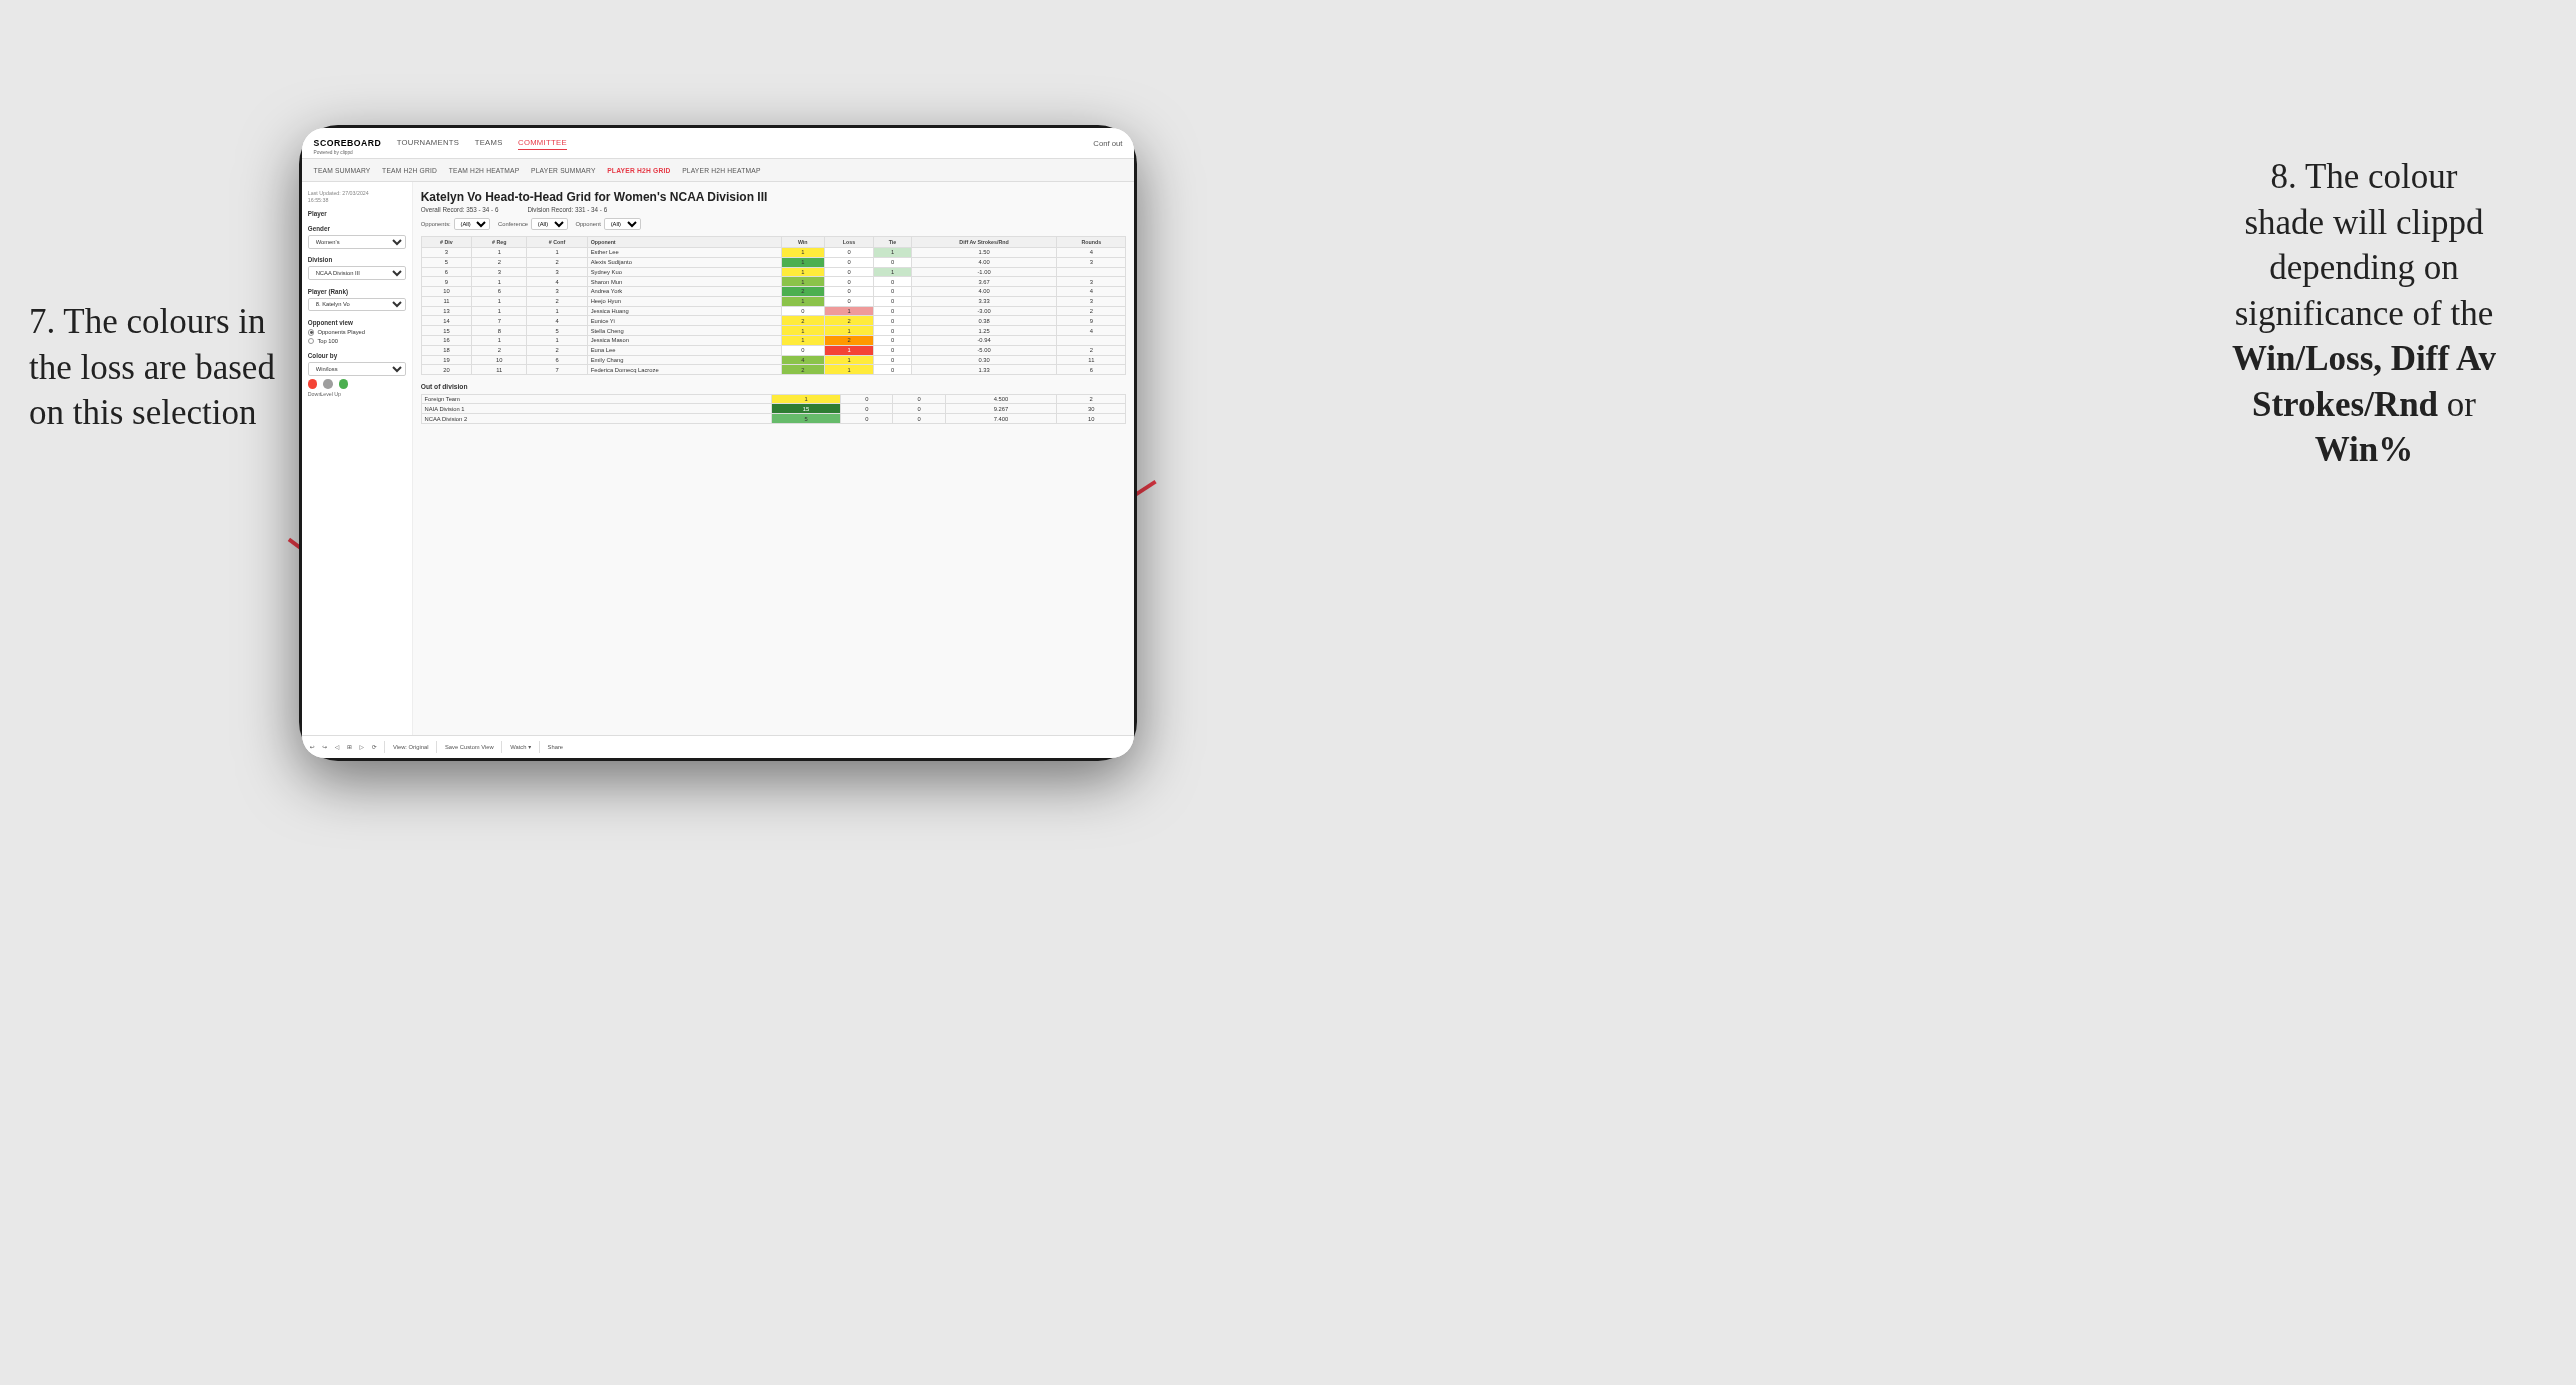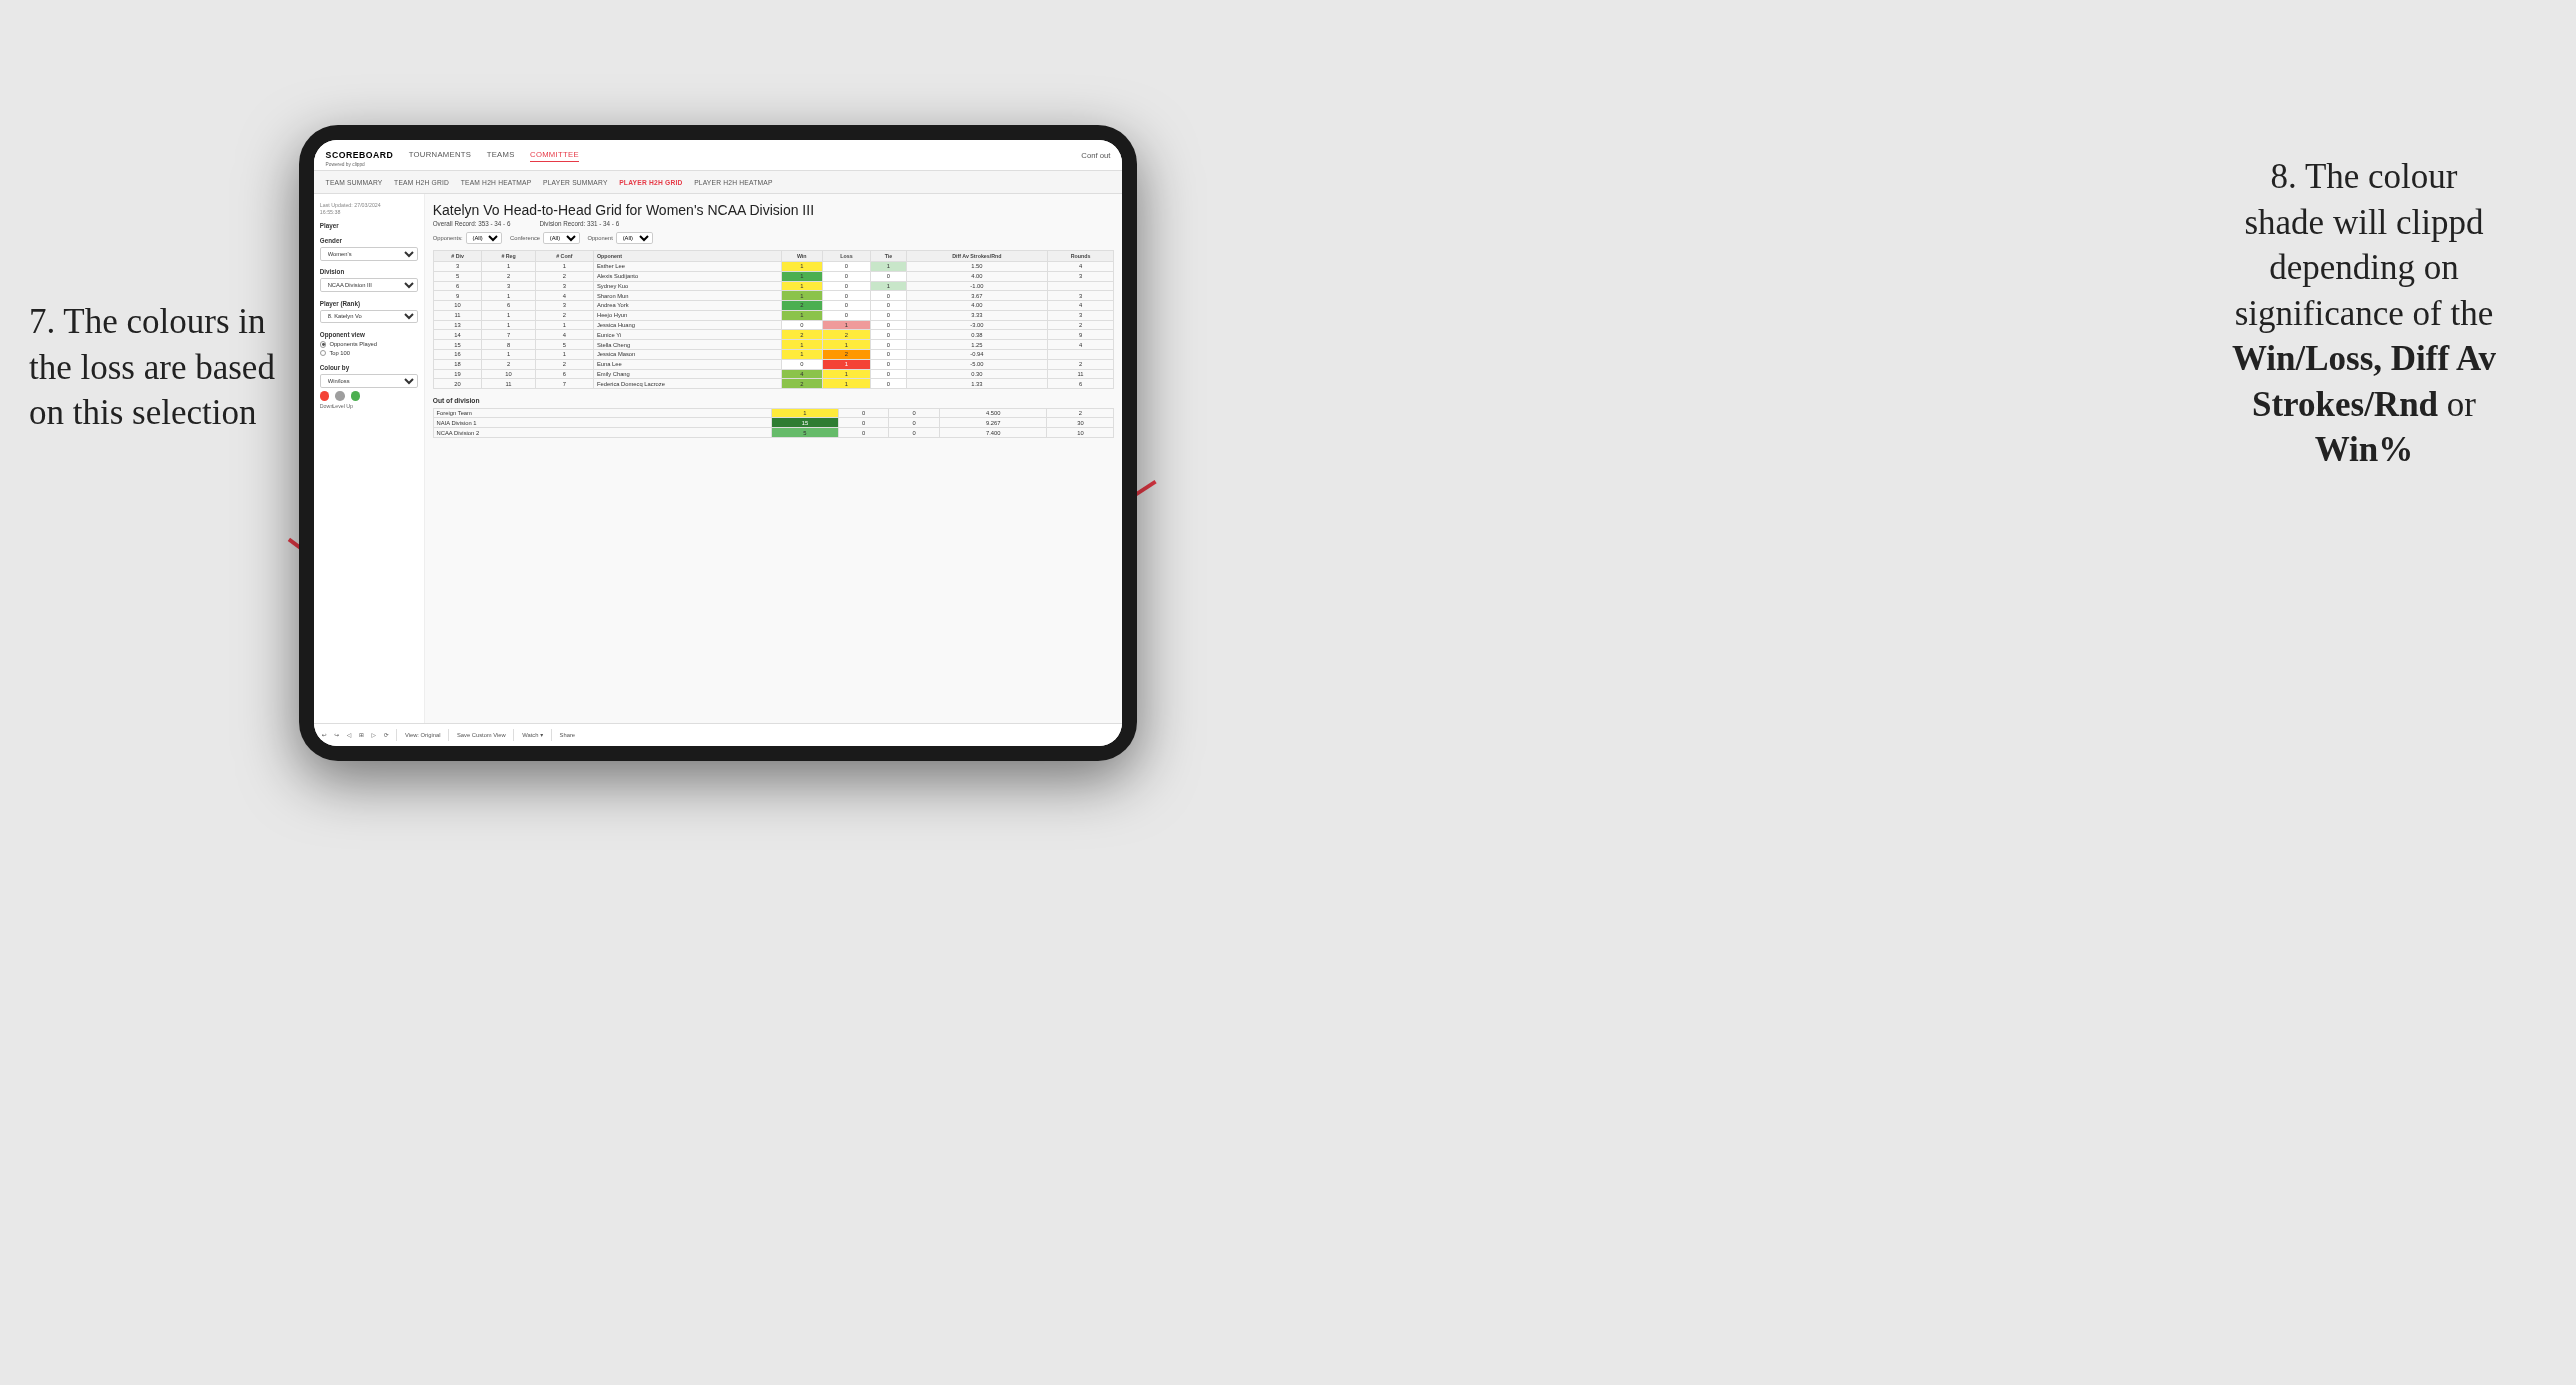--- a/index.html
+++ b/index.html
@@ -14,21 +14,21 @@
 
     
     .tablet-frame {
       position: absolute;
       left: 299px;
       top: 125px;
       width: 838px;
       height: 636px;
       background: #1a1a1a;
       border-radius: 39px;
-      padding: 15px;
+      padding: 3px;
       box-shadow: 0 19px 58px rgba(0,0,0,0.5);
     }
 
     .tablet-screen {
       width: 100%;
       height: 100%;
       background: #fff;
       border-radius: 23px;
       overflow: hidden;
       display: flex;
@@ -225,22 +225,22 @@
     }
 
     
     .right-content {
       flex: 1;
       padding: 7.7px;
       overflow-y: auto;
     }
 
     .grid-title {
-      font-size: 14px;
-      font-weight: normal;
+      font-size: 12px;
+      font-weight: bold;
       color: #222;
       margin-bottom: 1.9px;
     }
 
     .records-row {
       display: flex;
       gap: 29px;
       font-size: 6.3px;
       color: #444;
       margin-bottom: 5.8px;

